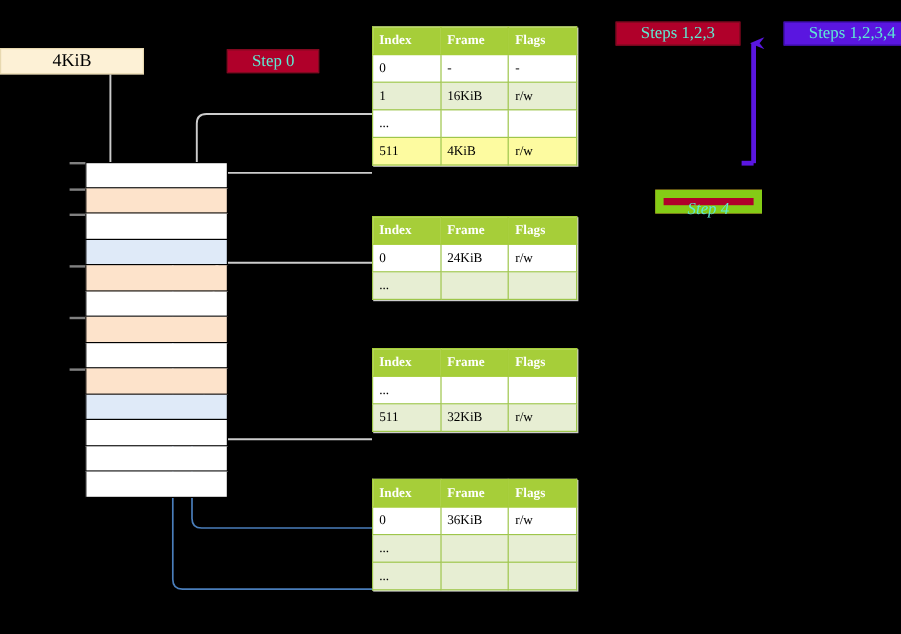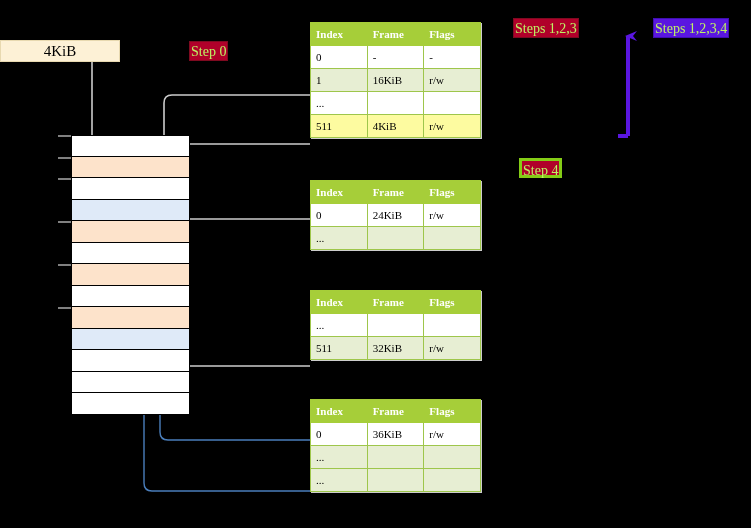--- a/index.html
+++ b/index.html
@@ -32,46 +32,47 @@
     line-height: 20px;
     text-align: center;
     color: #000;
   }
 
   
   .badge {
     box-sizing: border-box;
     font-size: 14px;
     line-height: 19px;
-    padding: 0 1px;
+    padding: 0 20px;
     text-align: center;
-    color: #bef264;
+    color: #5eead4;
     white-space: nowrap;
     height: 20px;
   }
   #badge-step0 {
     left: 189px; top: 41px;
     background: #b0002a;
     border: 1px solid #7e0a20;
     text-align: right;
   }
   #badge-steps123 {
     left: 513px; top: 18px;
     background: #b0002a;
     border: 1px solid #7e0a20;
   }
   #badge-steps1234 {
     left: 653px; top: 18px;
     background: #5a16e0;
     border: 1px solid #3f0fb0;
   }
   #badge-step4 {
-    left: 519px; top: 158px;
+    left: 546px; top: 158px;
     background: #b0002a;
-    border: 3px solid #84cc16;
+    border: 7px solid #84cc16;
+    font-style: italic;
   }
 
   
   #memory-column {
     left: 71px;
     top: 135px;
     width: 119px;
     height: 280px;
   }
   .mem-row {

